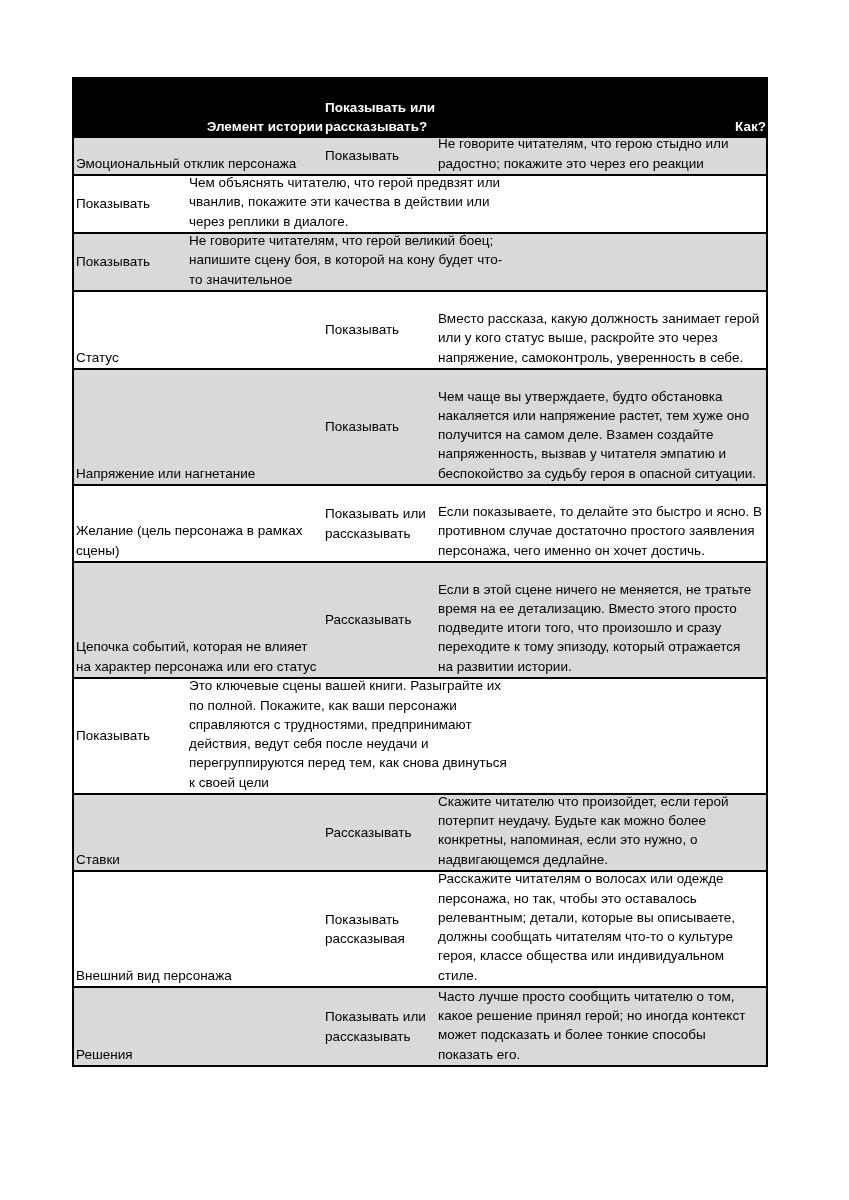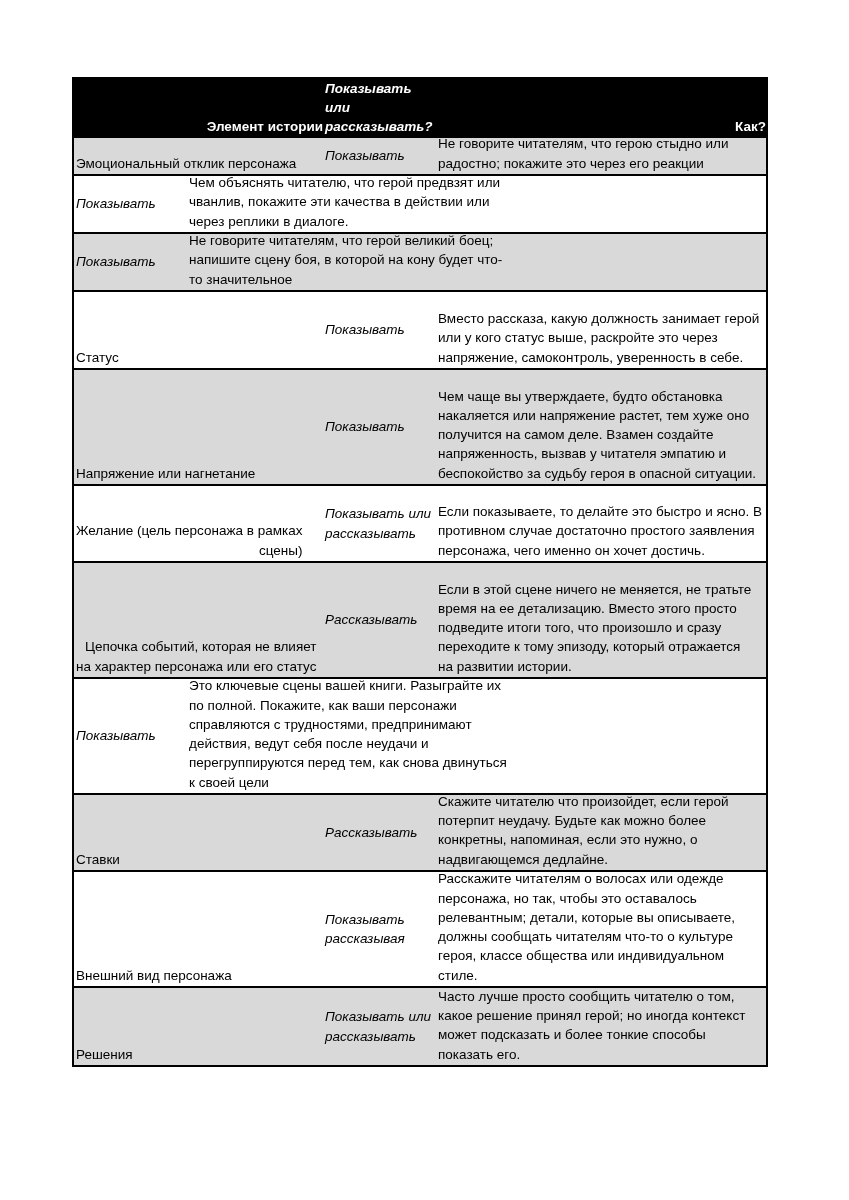--- a/index.html
+++ b/index.html
@@ -8,30 +8,30 @@
     position: absolute; left: 72px; top: 77px; width: 696px;
     border: 2px solid #000; box-sizing: border-box;
     border-collapse: collapse;
   }
   .hdr {
     display: flex; background: #000; color: #fff; height: 59px; font-weight: bold;
     font-size: 13.5px; line-height: 19px;
   }
   .hdr .c { display: flex; align-items: flex-end; padding-bottom: 2px; box-sizing: border-box; }
   .c1 { width: 249px; padding-left: 2px; }
-  .c2 { width: 113px; font-style: italic; }
+  .c2 { width: 113px; }
   .c3 { width: 330px; }
   .hdr .c1 { justify-content: flex-end; }
   .hdr .c2 { padding-left: 2px; }
   .hdr .c3 { justify-content: flex-end; }
   .row { display: flex; border-bottom: 2px solid #000; box-sizing: border-box; font-size: 13.5px; line-height: 19.3px; }
   .row:last-child { border-bottom: none; }
   .row.shade { background: #d9d9d9; }
   .row .c { box-sizing: border-box; }
-  .row .c1 { display: flex; align-items: flex-end; padding-left: 2px; padding-bottom: 1px; text-align: right; }
+  .row .c1 { display: flex; align-items: flex-end; padding-left: 2px; padding-bottom: 1px; }
   .row .c2 { display: flex; align-items: center; padding-left: 2px; }
   .row .c3 { display: flex; align-items: flex-end; padding-left: 2px; padding-right: 4px; padding-bottom: 1px; }
   .txt { white-space: pre-line; }
 </style>
 </head>
 <body>
 
 <div class="table">
   <div class="hdr">
     <div class="c c1">

